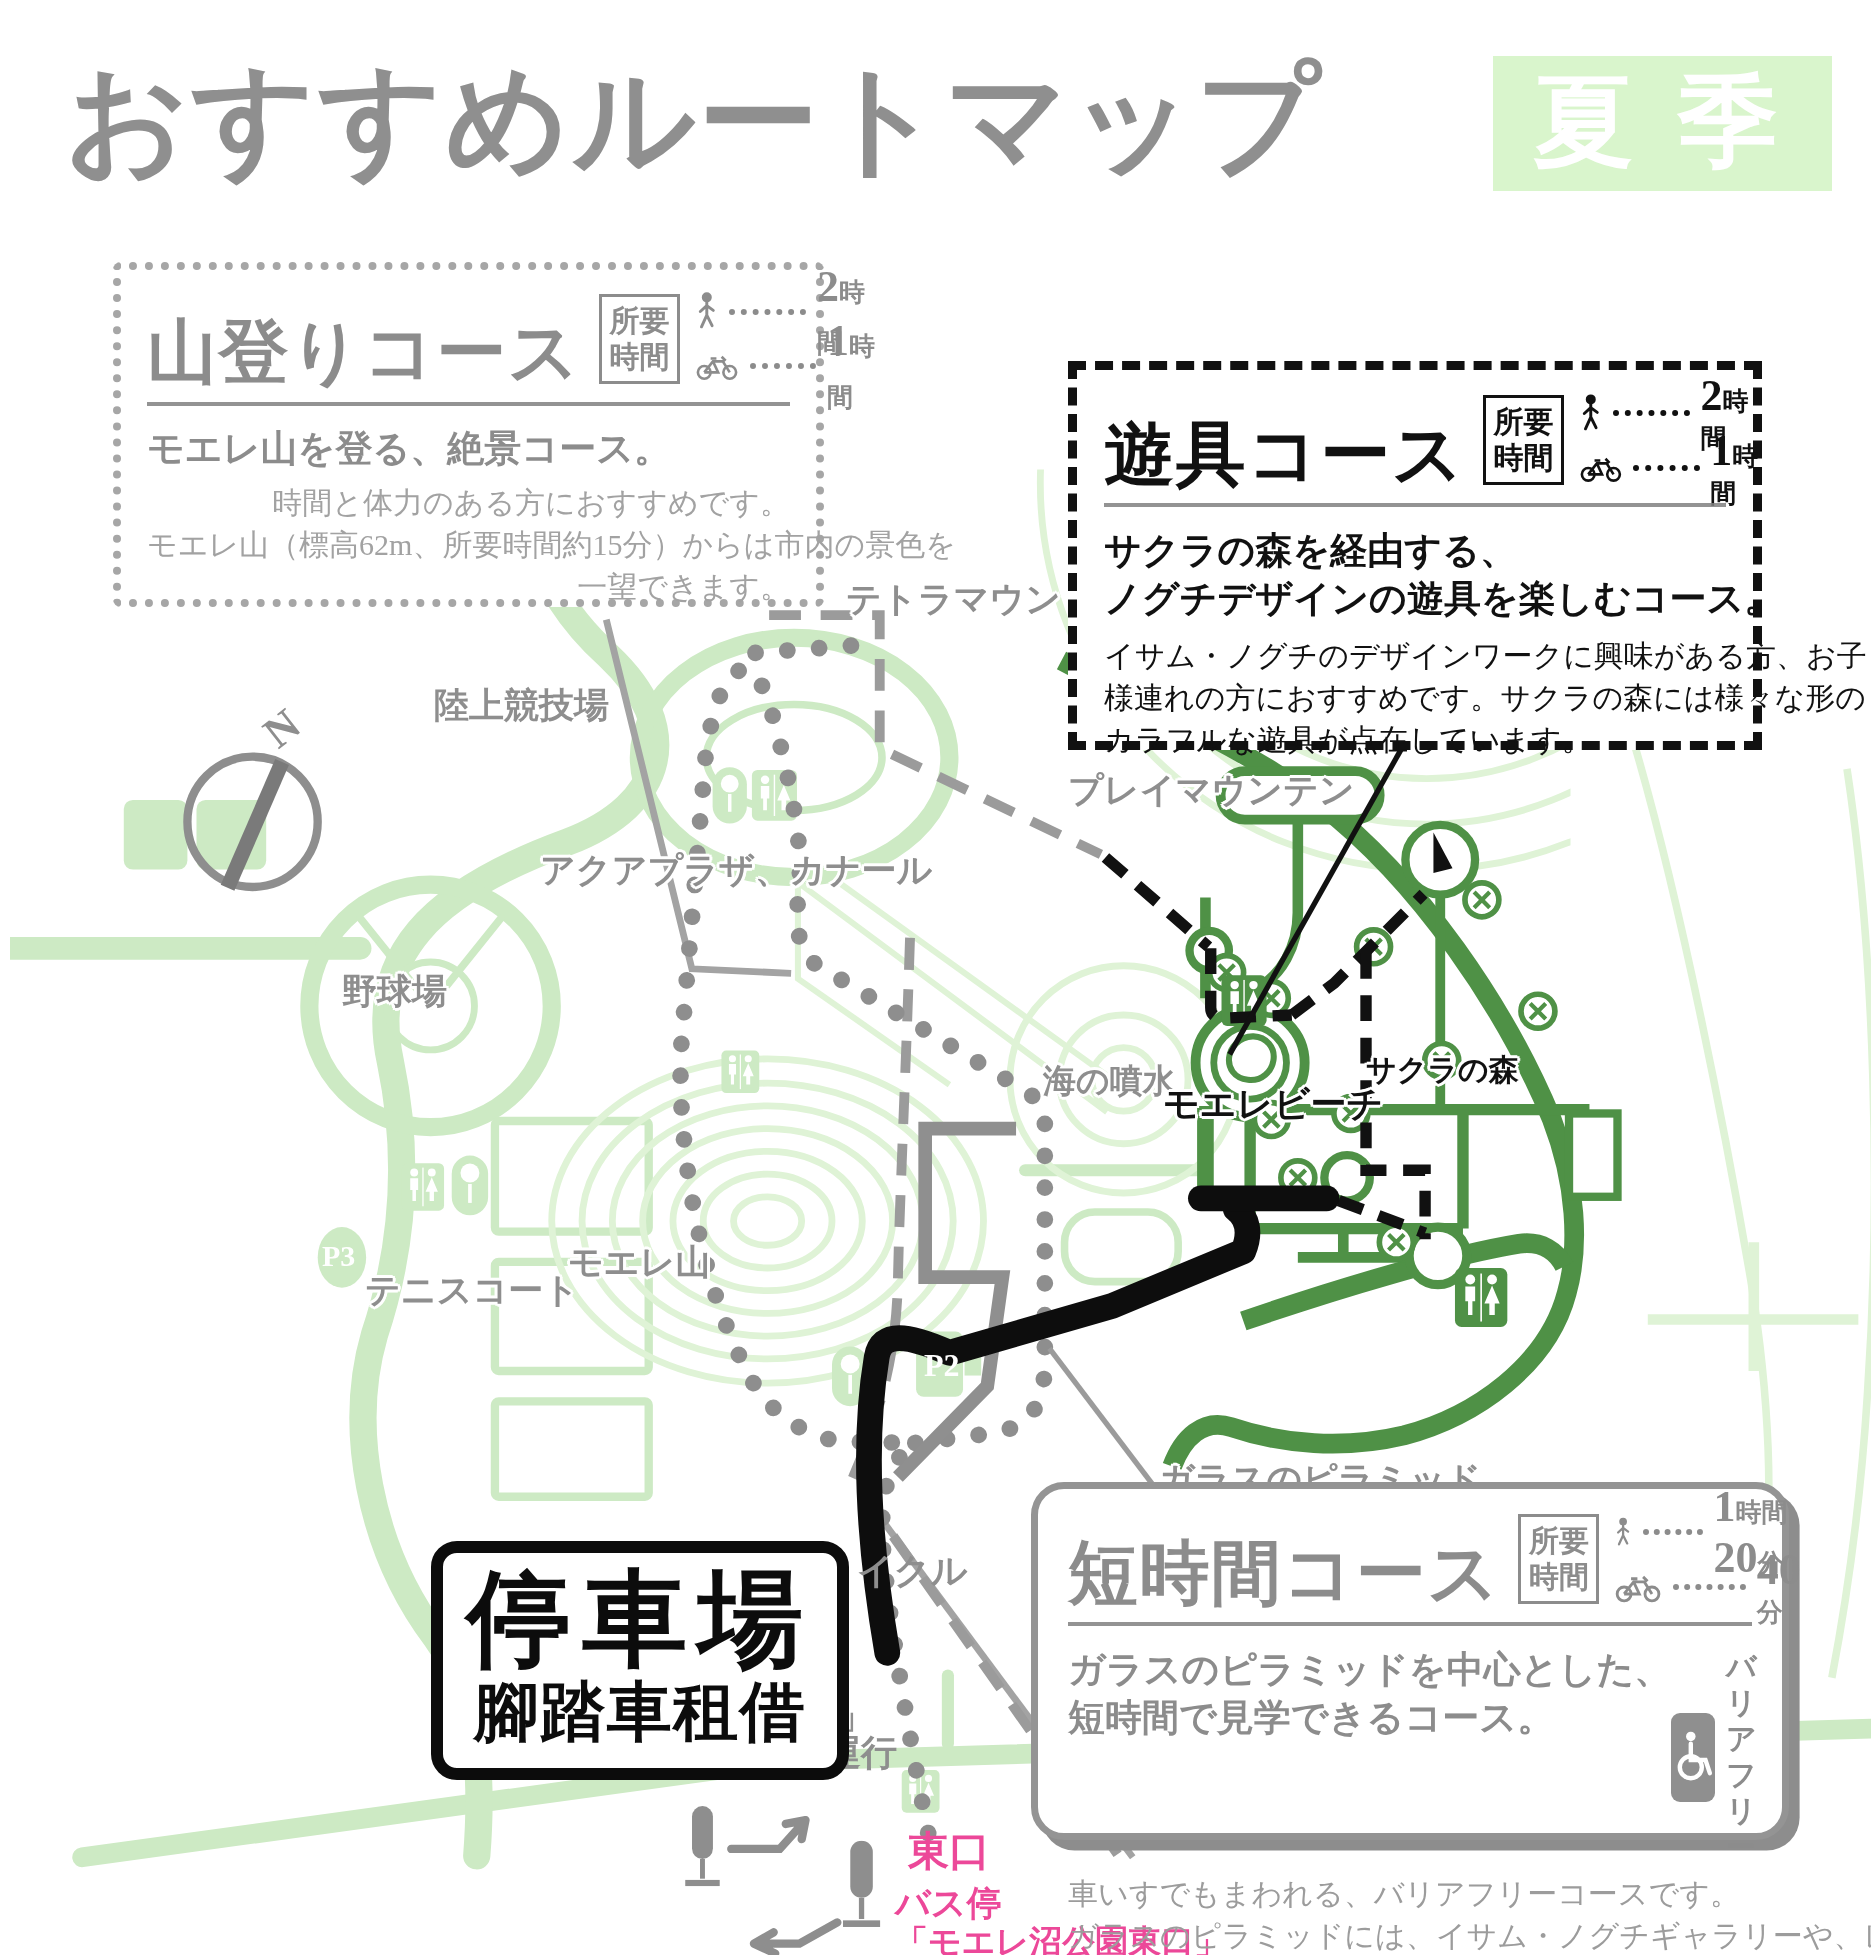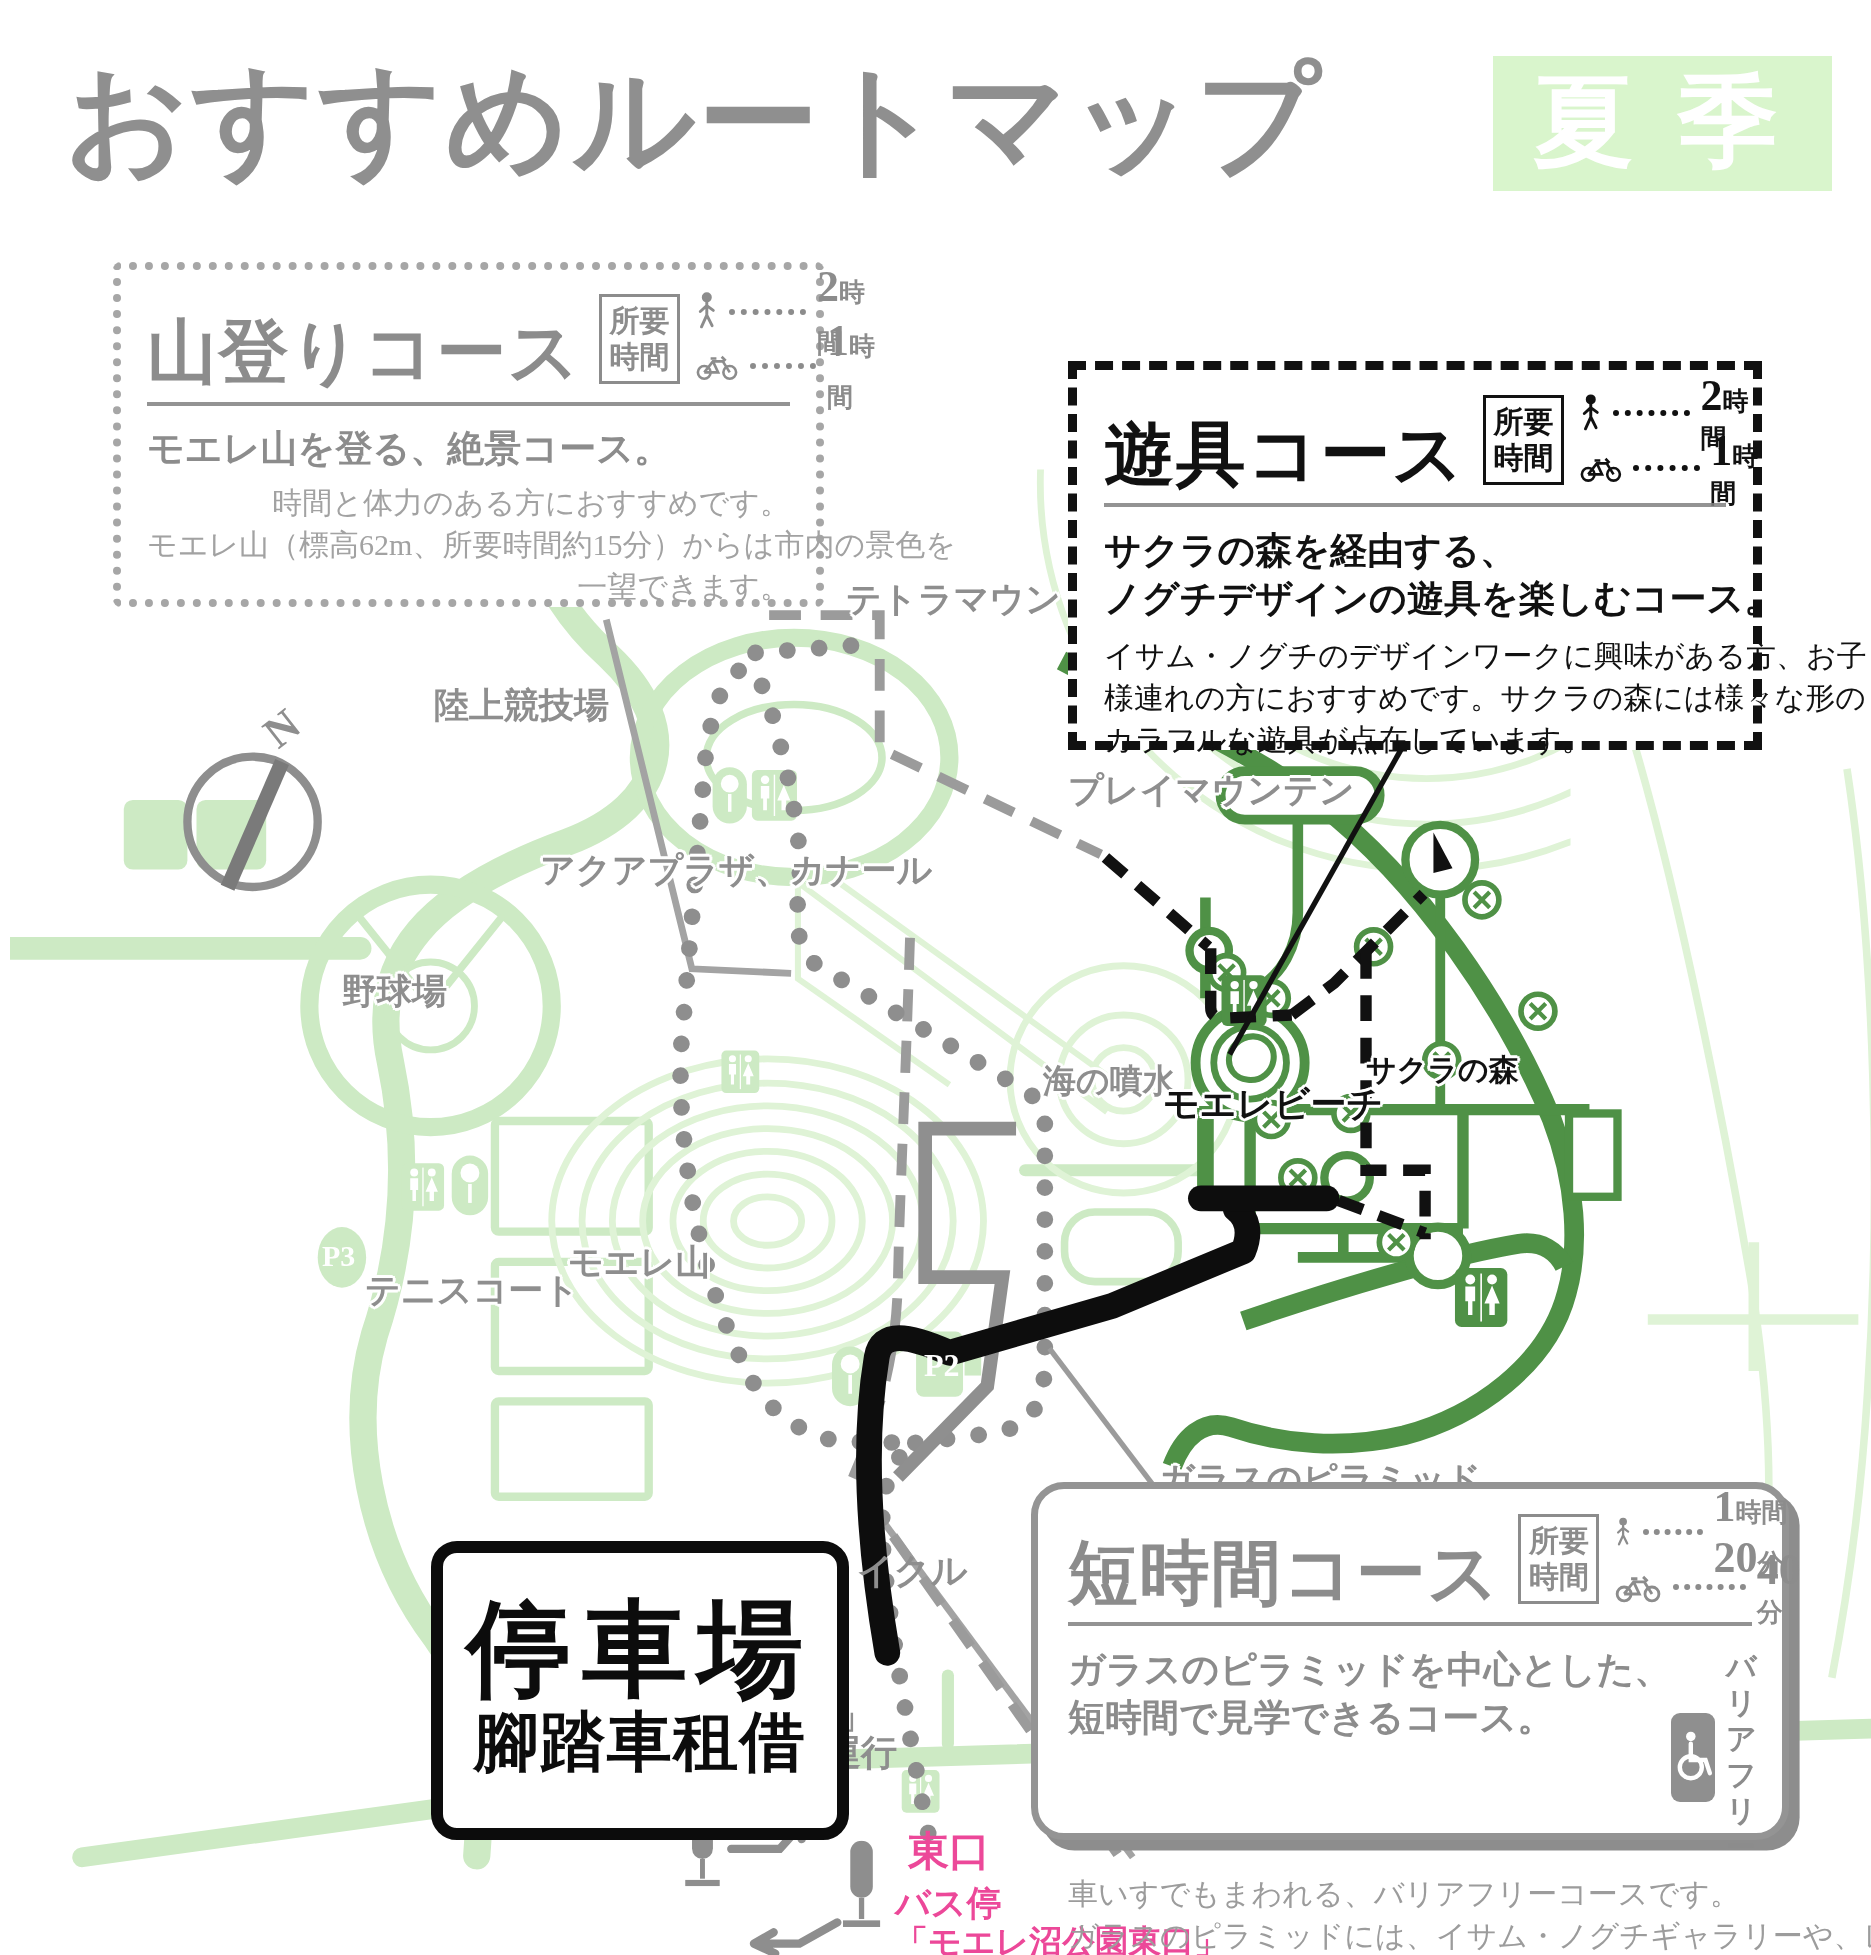--- a/index.html
+++ b/index.html
@@ -48,21 +48,21 @@
   .short-flex{display:flex;align-items:flex-start;}
   .barrier{display:flex;align-items:center;gap:10.6px;margin:23px 0 0 auto;}
   .barrier-badge{width:70px;height:89px;background:#8f8f8f;border-radius:9px;
                  display:flex;align-items:center;justify-content:center;}
   .barrier-txt{font-size:30px;font-weight:800;color:#8c8c8c;line-height:1.2;}
   
   #walk-note{left:424px;top:1312px;color:#555;font-weight:700;z-index:2;line-height:1.16;
              white-space:nowrap;text-shadow:0 0 7.6px #fff,0 0 7.6px #fff;}
   #walk-note .l1{font-size:73px;letter-spacing:10.6px;}
   #walk-note .l2{font-size:76px;letter-spacing:7.6px;}
-  #parking-box{left:421px;top:1541px;width:418px;height:299px;background:#fff;border:12px solid #0c0c0c;
+  #parking-box{left:421px;top:1541px;width:418px;height:239px;background:#fff;border:12px solid #0c0c0c;
                border-radius:26px;box-sizing:border-box;z-index:3;display:flex;flex-direction:column;
                align-items:center;justify-content:center;color:#0c0c0c;}
   #parking-box .p1{font-size:105px;font-weight:900;letter-spacing:10.6px;line-height:1;}
   #parking-box .p2{font-size:65px;font-weight:900;letter-spacing:1.5px;line-height:1.25;}
   .bus-label{color:#ec4899;font-weight:700;white-space:nowrap;z-index:2;}
   .white-bold{color:#fff;font-weight:800;z-index:2;}
   #compass-n{left:256px;top:703px;font-size:44px;font-weight:800;color:#8e8e8e;
              transform:rotate(-38deg);z-index:2;}
 </style>
 </head>

